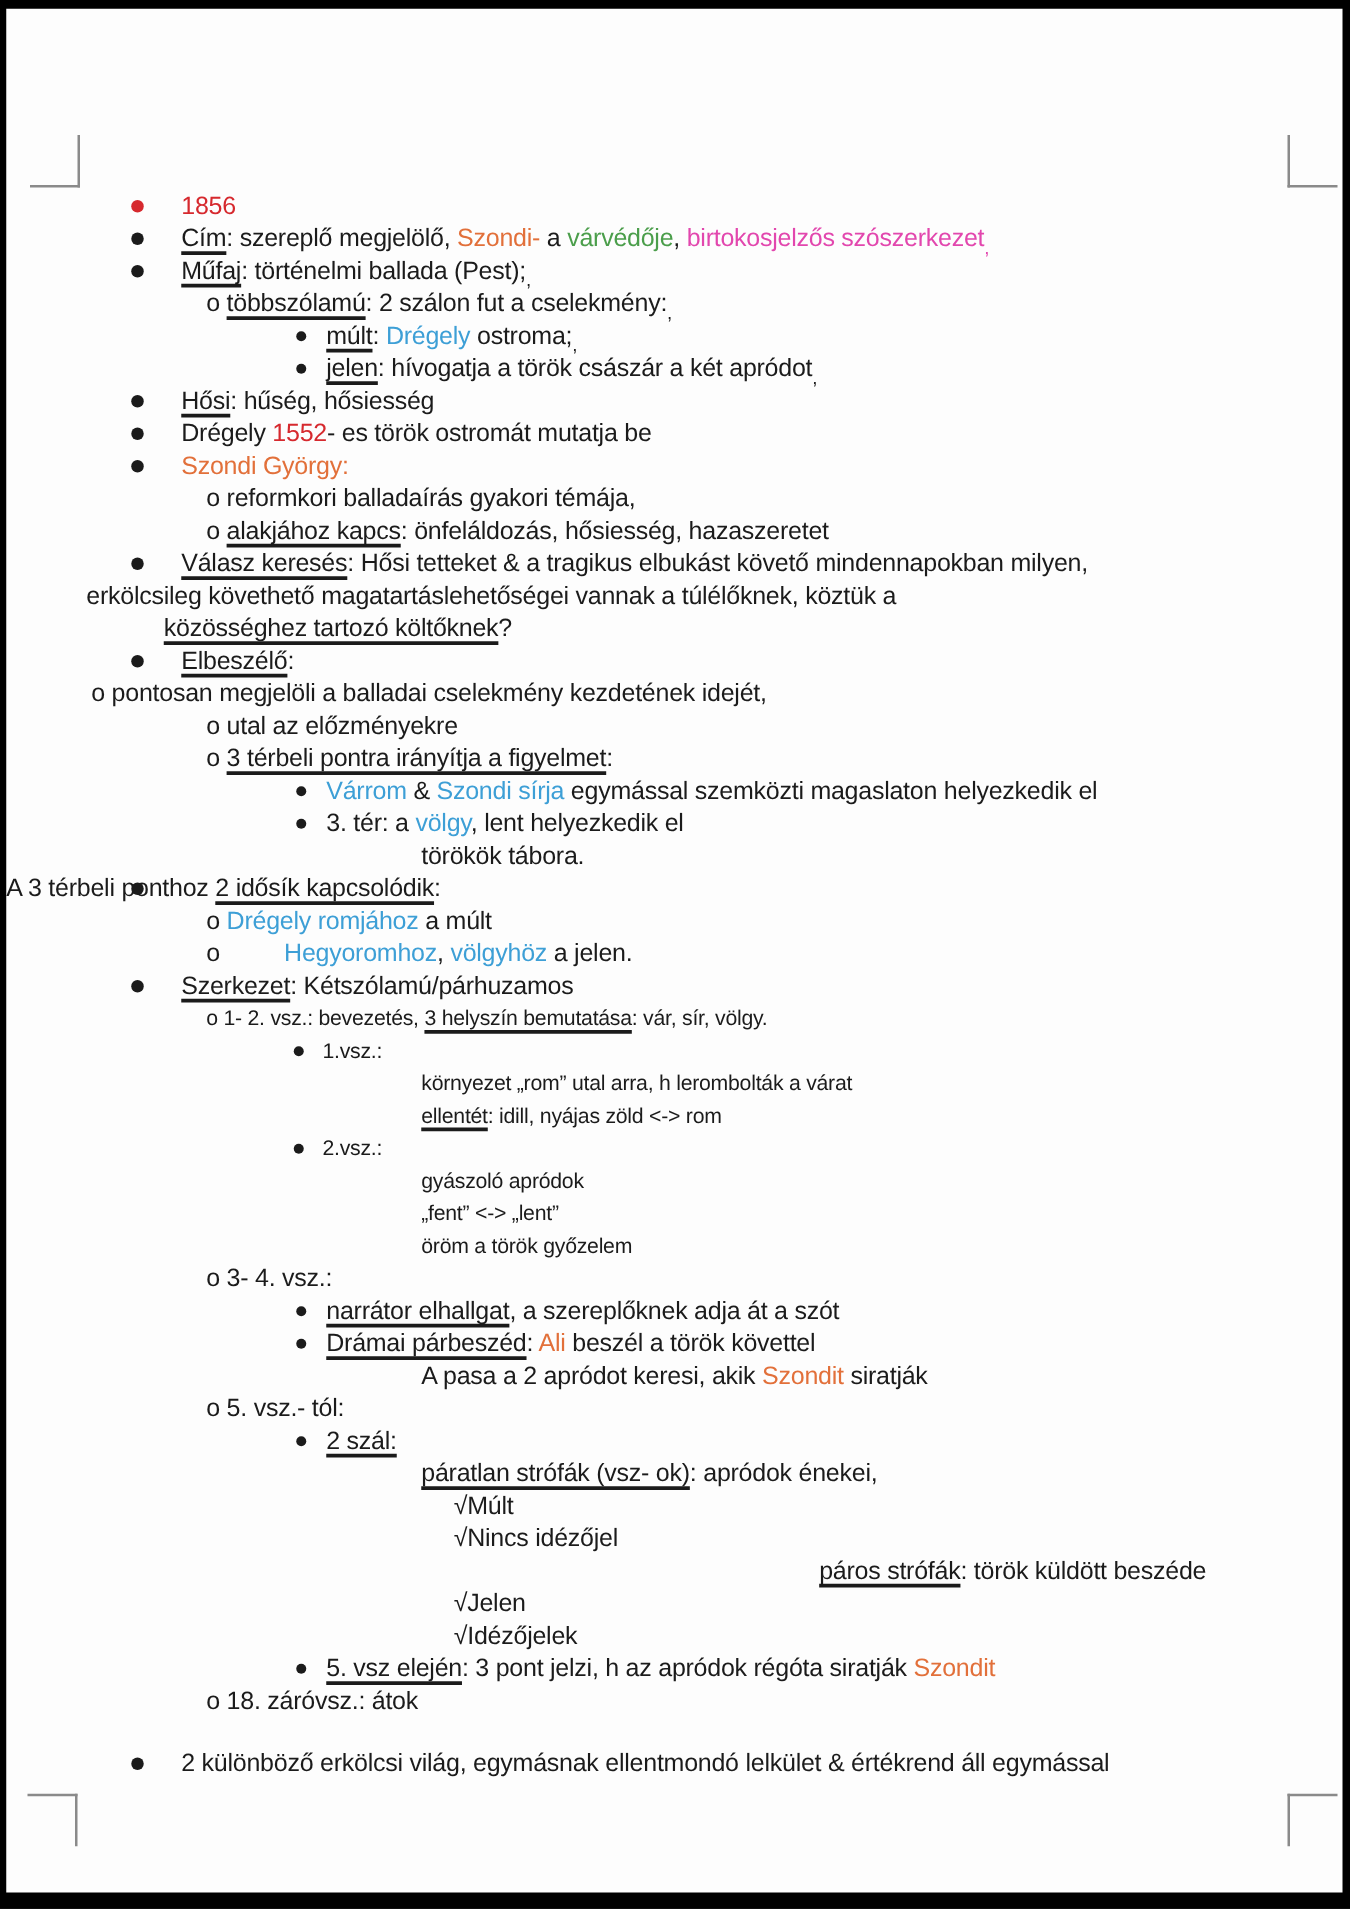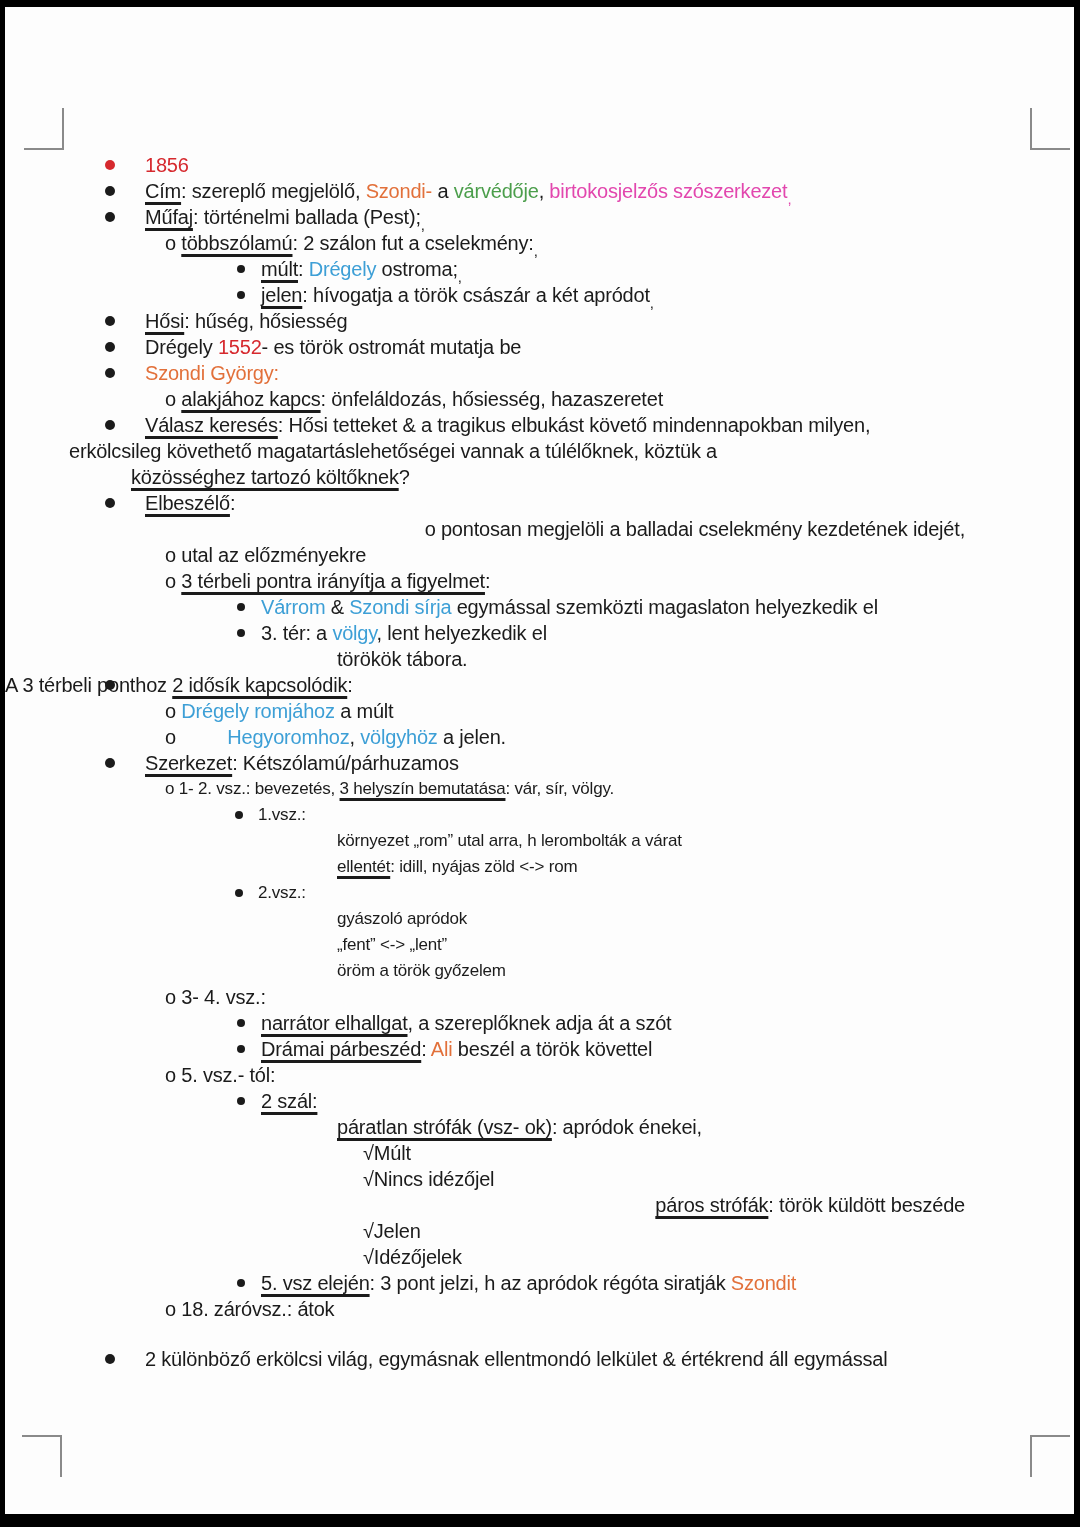--- a/index.html
+++ b/index.html
@@ -80,46 +80,48 @@
   <div class="notes">
       <div class="line" style="padding-left: 140px;"><span class="bullet" style="left: 100px; background: rgb(214, 41, 46);"></span><span style="color: rgb(214, 41, 46);">1856</span></div>
       <div class="line" style="padding-left: 140px;"><span class="bullet" style="left: 100px; background: rgb(27, 27, 27);"></span><span class="u">Cím</span><span>: szereplő megjelölő, </span><span style="color: rgb(226, 112, 58);">Szondi-</span><span> a </span><span style="color: rgb(75, 158, 75);">várvédője</span><span>, </span><span style="color: rgb(226, 71, 174);">birtokosjelzős szószerkezet</span><span class="sub" style="color: rgb(226, 71, 174);">,</span></div>
       <div class="line" style="padding-left: 140px;"><span class="bullet" style="left: 100px; background: rgb(27, 27, 27);"></span><span class="u">Műfaj</span><span>: történelmi ballada (Pest);</span><span class="sub">,</span></div>
       <div class="line" style="padding-left: 160px;"><span>o </span><span class="u">többszólamú</span><span>: 2 szálon fut a cselekmény:</span><span class="sub">,</span></div>
       <div class="line" style="padding-left: 256px;"><span class="bullet lv2" style="left: 232px; background: rgb(27, 27, 27);"></span><span class="u">múlt</span><span>: </span><span style="color: rgb(61, 159, 214);">Drégely</span><span> ostroma;</span><span class="sub">,</span></div>
       <div class="line" style="padding-left: 256px;"><span class="bullet lv2" style="left: 232px; background: rgb(27, 27, 27);"></span><span class="u">jelen</span><span>: hívogatja a török császár a két apródot</span><span class="sub">,</span></div>
       <div class="line" style="padding-left: 140px;"><span class="bullet" style="left: 100px; background: rgb(27, 27, 27);"></span><span class="u">Hősi</span><span>: hűség, hősiesség</span></div>
       <div class="line" style="padding-left: 140px;"><span class="bullet" style="left: 100px; background: rgb(27, 27, 27);"></span><span>Drégely </span><span style="color: rgb(214, 41, 46);">1552</span><span>- es török ostromát mutatja be</span></div>
       <div class="line" style="padding-left: 140px;"><span class="bullet" style="left: 100px; background: rgb(27, 27, 27);"></span><span style="color: rgb(226, 112, 58);">Szondi György:</span></div>
+      <div class="line" style="padding-left: 160px;"><span>o </span><span>reformkori balladaírás gyakori témája,</span></div>
       <div class="line" style="padding-left: 160px;"><span>o </span><span class="u">alakjához kapcs</span><span>: önfeláldozás, hősiesség, hazaszeretet</span></div>
       <div class="line" style="padding-left: 140px;"><span class="bullet" style="left: 100px; background: rgb(27, 27, 27);"></span><span class="u">Válasz keresés</span><span>: Hősi tetteket &amp; a tragikus elbukást követő mindennapokban milyen,</span></div>
       <div class="line" style="padding-left: 64px;"><span>erkölcsileg követhető magatartáslehetőségei vannak a túlélőknek, köztük a</span></div>
       <div class="line" style="padding-left: 126px;"><span class="u">közösséghez tartozó költőknek</span><span>?</span></div>
       <div class="line" style="padding-left: 140px;"><span class="bullet" style="left: 100px; background: rgb(27, 27, 27);"></span><span class="u">Elbeszélő</span><span>:</span></div>
-      <div class="line" style="padding-left: 68px; text-align: right;"><span>o </span><span>pontosan megjelöli a balladai cselekmény kezdetének idejét,</span></div>
+      <div class="line" style="padding-left: 68px;"><span>o </span><span>pontosan megjelöli a balladai cselekmény kezdetének idejét,</span></div>
       <div class="line" style="padding-left: 160px;"><span>o </span><span>utal az előzményekre</span></div>
       <div class="line" style="padding-left: 160px;"><span>o </span><span class="u">3 térbeli pontra irányítja a figyelmet</span><span>:</span></div>
       <div class="line" style="padding-left: 256px;"><span class="bullet lv2" style="left: 232px; background: rgb(27, 27, 27);"></span><span style="color: rgb(61, 159, 214);">Várrom</span><span> &amp; </span><span style="color: rgb(61, 159, 214);">Szondi sírja</span><span> egymással szemközti magaslaton helyezkedik el</span></div>
       <div class="line" style="padding-left: 256px;"><span class="bullet lv2" style="left: 232px; background: rgb(27, 27, 27);"></span><span>3. tér: a </span><span style="color: rgb(61, 159, 214);">völgy</span><span>, lent helyezkedik el</span></div>
       <div class="line" style="padding-left: 332px;"><span>törökök tábora.</span></div>
       <div class="line" style=""><span class="bullet" style="left: 100px; background: rgb(27, 27, 27);"></span><span>A 3 térbeli ponthoz </span><span class="u">2 idősík kapcsolódik</span><span>:</span></div>
       <div class="line" style="padding-left: 160px;"><span>o </span><span style="color: rgb(61, 159, 214);">Drégely romjához</span><span> a múlt</span></div>
       <div class="line" style="padding-left: 160px;"><span>o </span><span style="color: rgb(61, 159, 214); margin-left: 46px;">Hegyoromhoz</span><span>, </span><span style="color: rgb(61, 159, 214);">völgyhöz</span><span> a jelen.</span></div>
       <div class="line" style="padding-left: 140px;"><span class="bullet" style="left: 100px; background: rgb(27, 27, 27);"></span><span class="u">Szerkezet</span><span>: Kétszólamú/párhuzamos</span></div>
       <div class="line small" style="padding-left: 160px;"><span>o </span><span>1- 2. vsz.: bevezetés, </span><span class="u">3 helyszín bemutatása</span><span>: vár, sír, völgy.</span></div>
       <div class="line small" style="padding-left: 253px;"><span class="bullet" style="left: 230px; background: rgb(27, 27, 27);"></span><span>1.vsz.:</span></div>
       <div class="line small" style="padding-left: 332px;"><span>környezet „rom” utal arra, h lerombolták a várat</span></div>
       <div class="line small" style="padding-left: 332px;"><span class="u">ellentét</span><span>: idill, nyájas zöld &lt;-&gt; rom</span></div>
       <div class="line small" style="padding-left: 253px;"><span class="bullet" style="left: 230px; background: rgb(27, 27, 27);"></span><span>2.vsz.:</span></div>
       <div class="line small" style="padding-left: 332px;"><span>gyászoló apródok</span></div>
       <div class="line small" style="padding-left: 332px;"><span>„fent” &lt;-&gt; „lent”</span></div>
       <div class="line small" style="padding-left: 332px;"><span>öröm a török győzelem</span></div>
       <div class="line" style="padding-left: 160px;"><span>o </span><span>3- 4. vsz.:</span></div>
       <div class="line" style="padding-left: 256px;"><span class="bullet lv2" style="left: 232px; background: rgb(27, 27, 27);"></span><span class="u">narrátor elhallgat</span><span>, a szereplőknek adja át a szót</span></div>
       <div class="line" style="padding-left: 256px;"><span class="bullet lv2" style="left: 232px; background: rgb(27, 27, 27);"></span><span class="u">Drámai párbeszéd</span><span>: </span><span style="color: rgb(226, 112, 58);">Ali</span><span> beszél a török követtel</span></div>
+      <div class="line" style="padding-left: 332px;"><span>A pasa a 2 apródot keresi, akik </span><span style="color: rgb(226, 112, 58);">Szondit</span><span> siratják</span></div>
       <div class="line" style="padding-left: 160px;"><span>o </span><span>5. vsz.- tól:</span></div>
       <div class="line" style="padding-left: 256px;"><span class="bullet lv2" style="left: 232px; background: rgb(27, 27, 27);"></span><span class="u">2 szál:</span></div>
       <div class="line" style="padding-left: 332px;"><span class="u">páratlan strófák (vsz- ok)</span><span>: apródok énekei,</span></div>
       <div class="line" style="padding-left: 358px;"><span>√Múlt</span></div>
       <div class="line" style="padding-left: 358px;"><span>√Nincs idézőjel</span></div>
       <div class="line" style="padding-left: 332px; text-align: right;"><span class="u">páros strófák</span><span>: török küldött beszéde</span></div>
       <div class="line" style="padding-left: 358px;"><span>√Jelen</span></div>
       <div class="line" style="padding-left: 358px;"><span>√Idézőjelek</span></div>
       <div class="line" style="padding-left: 256px;"><span class="bullet lv2" style="left: 232px; background: rgb(27, 27, 27);"></span><span class="u">5. vsz elején</span><span>: 3 pont jelzi, h az apródok régóta siratják </span><span style="color: rgb(226, 112, 58);">Szondit</span></div>
       <div class="line" style="padding-left: 160px;"><span>o </span><span>18. záróvsz.: átok</span></div>

